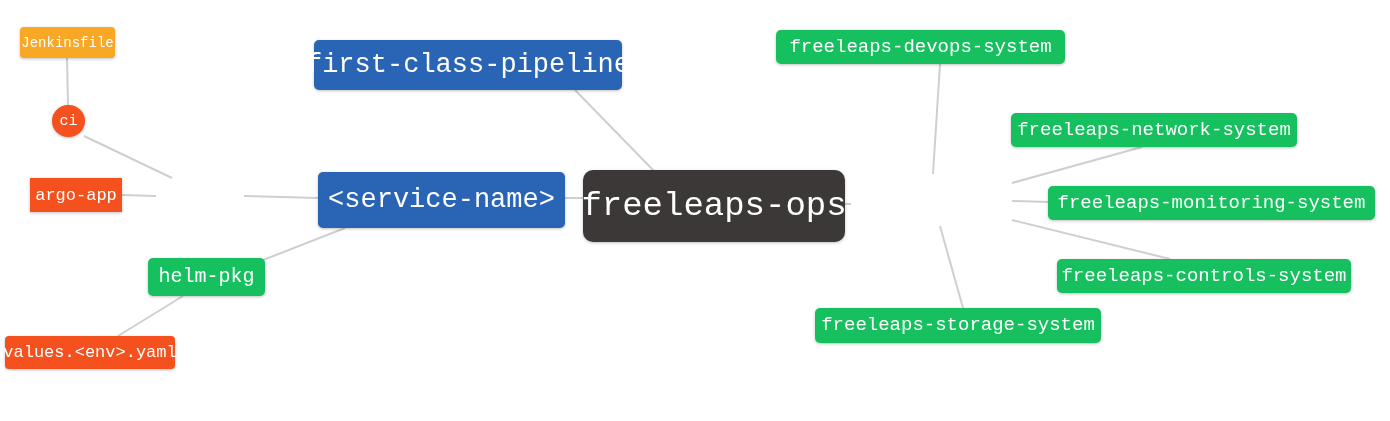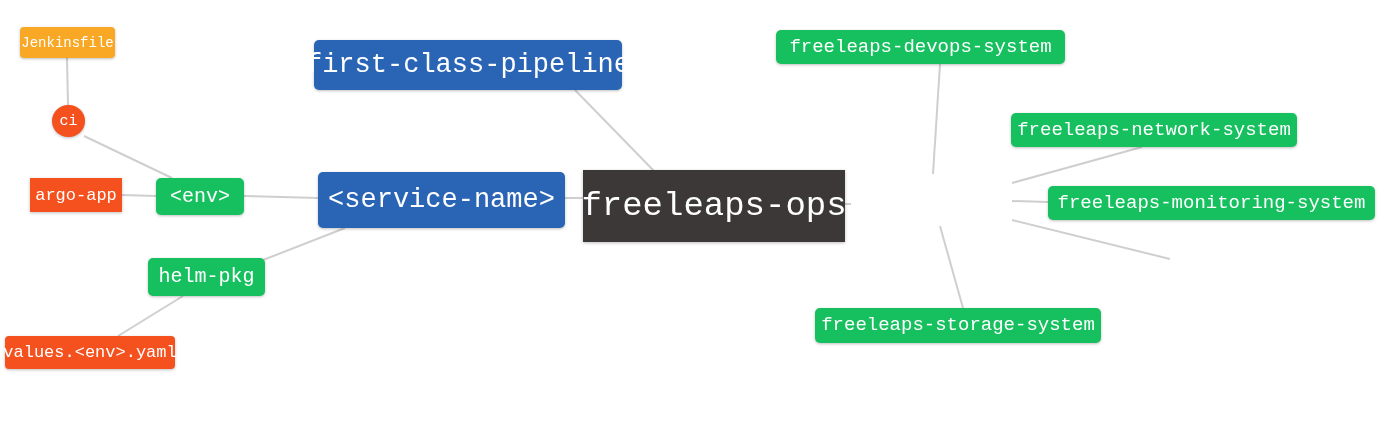--- a/index.html
+++ b/index.html
@@ -50,35 +50,35 @@
     <line x1="1012" y1="220" x2="1170" y2="259"></line>
     <line x1="940" y1="226" x2="963" y2="308"></line>
   </svg>
 
   <div class="node orange" style="left:20px;top:27px;width:95px;height:31px;font-size:14px;border-radius:4px;">Jenkinsfile</div>
 
   <div class="node red" style="left:52px;top:105px;width:33px;height:32px;font-size:15px;border-radius:16px;">ci</div>
 
   <div class="node red" style="left:30px;top:178px;width:92px;height:34px;font-size:17px;border-radius:0;">argo-app</div>
 
-  <div class="node green" style="left:156px;top:178px;width:88px;height:37px;font-size:20px;">&lt;env&gt;</div>
 
   <div class="node green" style="left:148px;top:258px;width:117px;height:38px;font-size:20px;">helm-pkg</div>
 
   <div class="node red" style="left:5px;top:336px;width:170px;height:33px;font-size:17px;border-radius:4px;">values.&lt;env&gt;.yaml</div>
 
   <div class="node blue" style="left:314px;top:40px;width:308px;height:50px;font-size:27px;">first-class-pipeline</div>
 
   <div class="node blue" style="left:318px;top:172px;width:247px;height:56px;font-size:27px;">&lt;service-name&gt;</div>
 
-  <div class="node dark" style="left:583px;top:170px;width:262px;height:72px;font-size:34px;border-radius:0;">freeleaps-ops</div>
+  <div class="node dark" style="left:583px;top:170px;width:262px;height:72px;font-size:34px;border-radius:10px;">freeleaps-ops</div>
 
 
   <div class="node green" style="left:776px;top:30px;width:289px;height:34px;font-size:19px;">freeleaps-devops-system</div>
 
   <div class="node green" style="left:1011px;top:113px;width:286px;height:34px;font-size:19px;">freeleaps-network-system</div>
 
   <div class="node green" style="left:1048px;top:186px;width:327px;height:34px;font-size:19px;">freeleaps-monitoring-system</div>
 
+  <div class="node green" style="left:1057px;top:259px;width:294px;height:34px;font-size:19px;">freeleaps-controls-system</div>
 
   <div class="node green" style="left:815px;top:308px;width:286px;height:35px;font-size:19px;">freeleaps-storage-system</div>
 
 </div>
 
 </body></html>

